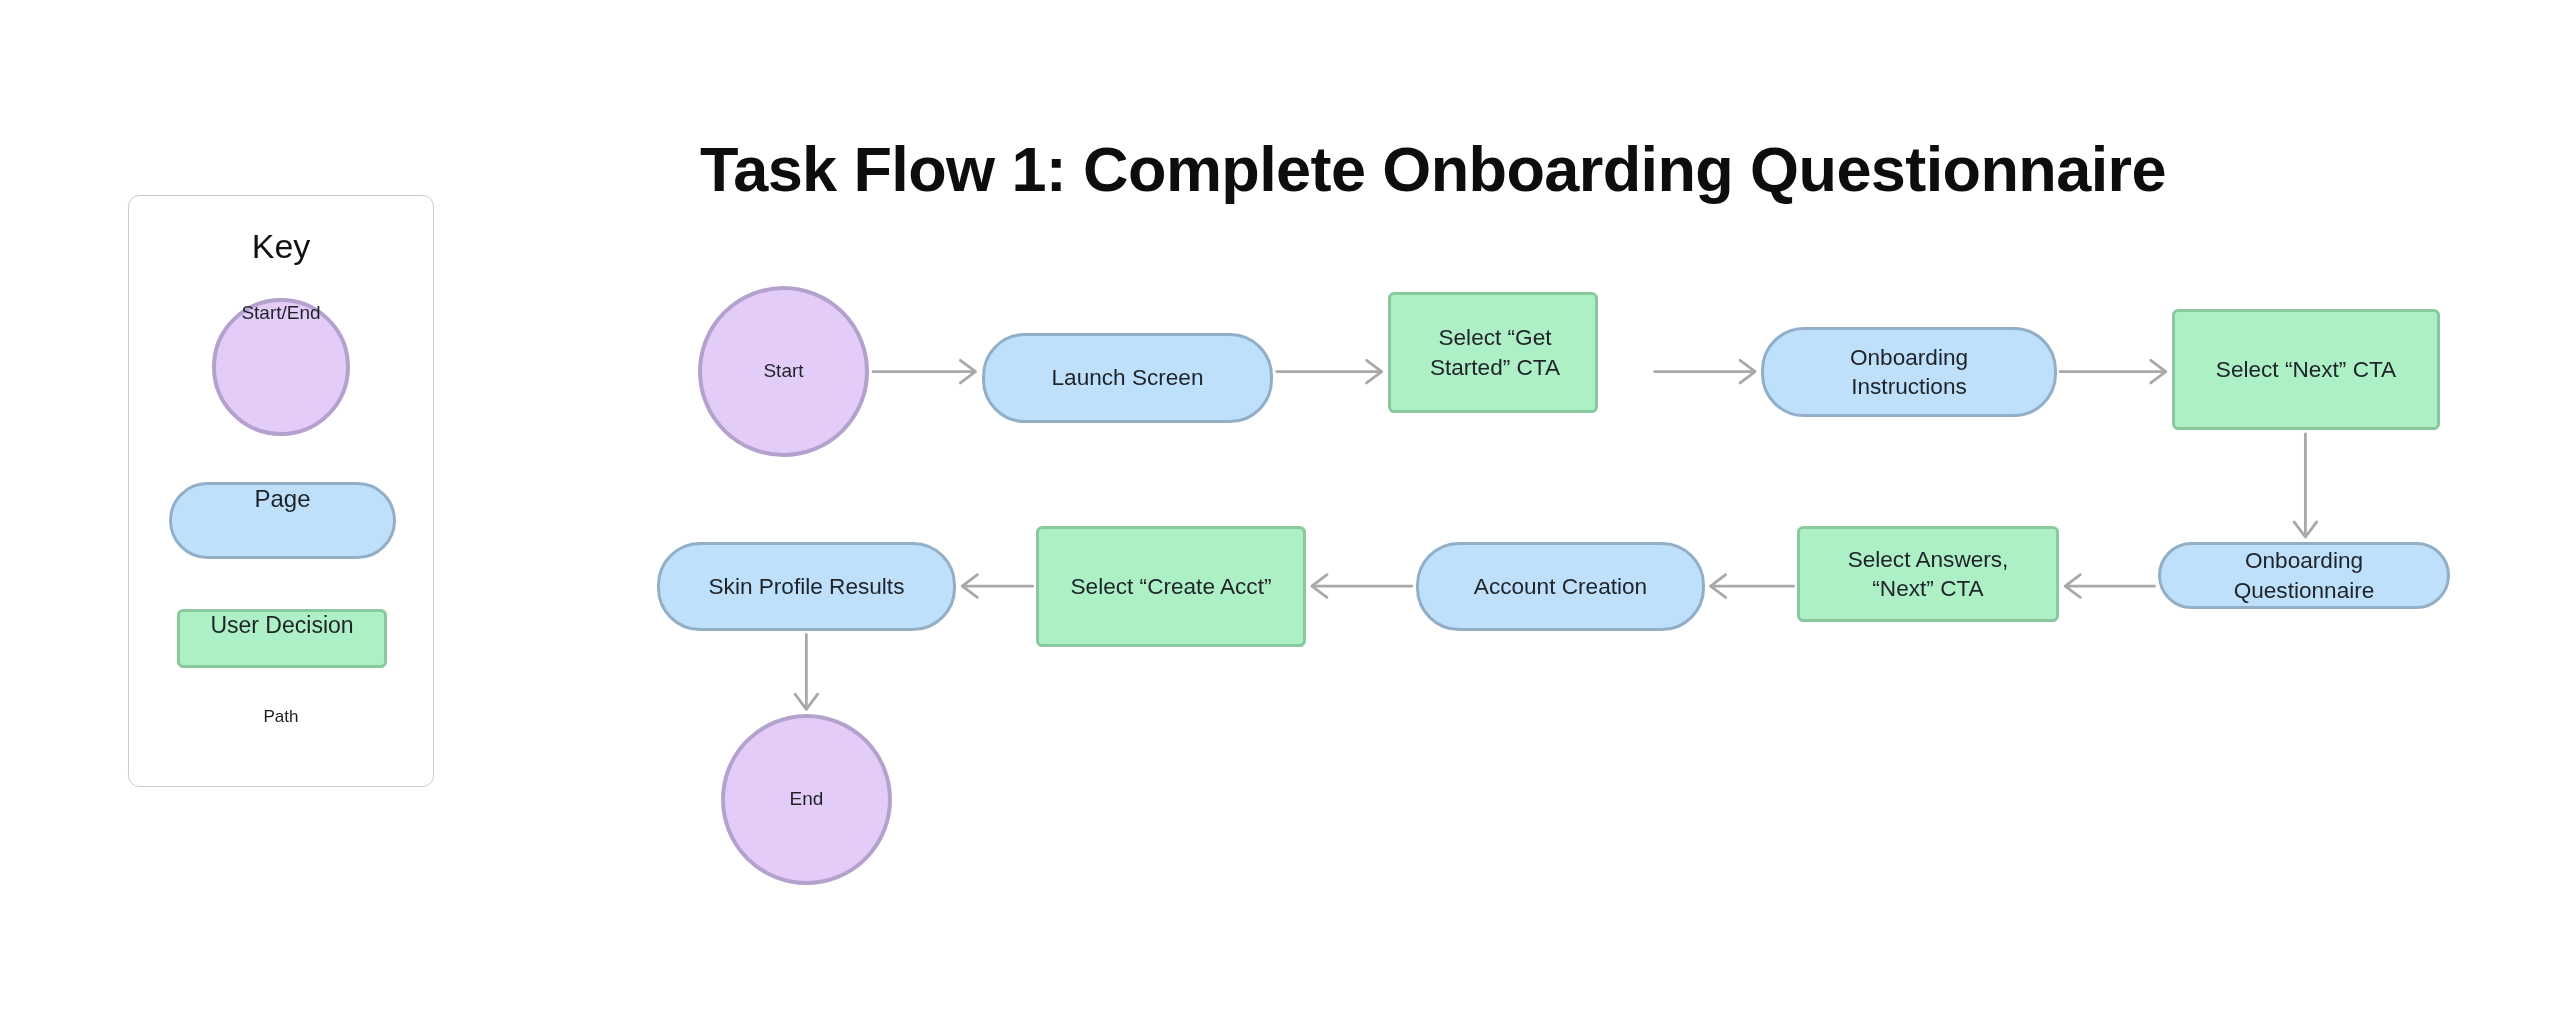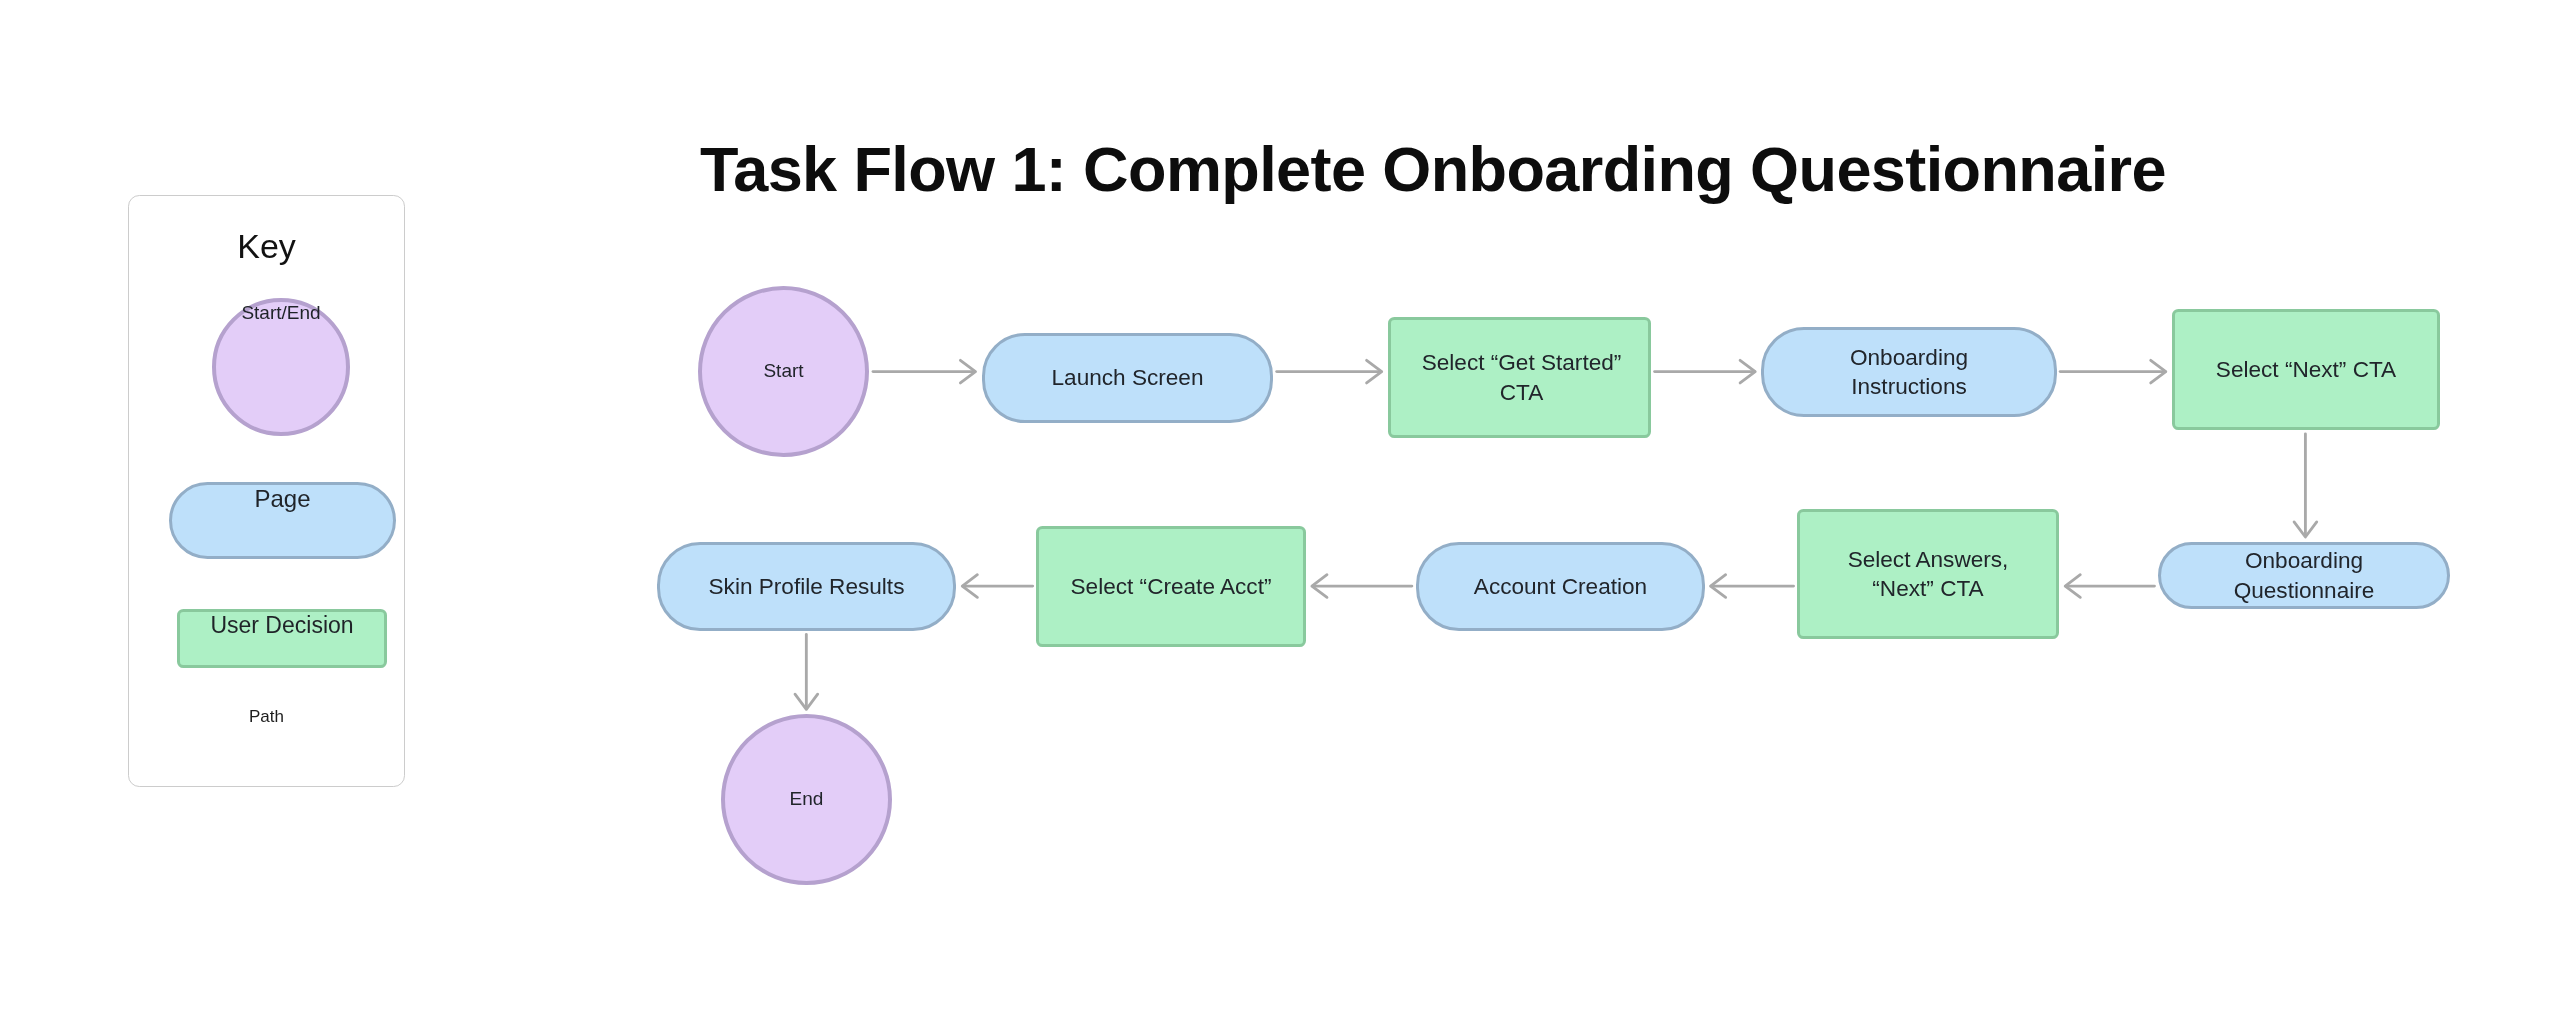--- a/index.html
+++ b/index.html
@@ -13,21 +13,21 @@
     width:2576px;height:1013px;position:relative;overflow:hidden;
     font-family:"Liberation Sans", sans-serif;color:var(--text);
   }
   .stage{position:absolute;inset:0;}
   .title{
     position:absolute;left:700px;top:133px;font-size:63px;font-weight:600;
     color:var(--title-color);white-space:nowrap;letter-spacing:-0.6px;
   }
   
   .key-panel{
-    position:absolute;left:128px;top:195px;width:277px;height:592px;
+    position:absolute;left:128px;top:195px;width:306px;height:592px;
     box-sizing:border-box;border:1.9px solid var(--panel-border);
     border-radius:11.3px;background:#fff;
   }
   .key-heading{
     position:absolute;top:31px;left:0;width:100%;text-align:center;
     font-size:34px;font-weight:500;color:#121212;
   }
   .key-item{position:absolute;box-sizing:border-box;display:flex;align-items:flex-start;justify-content:center;text-align:center;}
   .key-circle{left:83px;top:102px;width:138px;height:138px;font-size:18px;}
   .key-page{left:40px;top:286px;width:227px;height:77px;border-radius:39px;font-size:24px;}
@@ -96,37 +96,37 @@
   </div>
 
   <div class="node start-end" style="left:698px;top:286px;width:171px;height:171px;">
     <span>Start</span>
   </div>
 
   <div class="node page" style="left:982px;top:327px;width:291px;height:90px;margin-top:6px;">
     <span>Launch Screen</span>
   </div>
 
-  <div class="node decision" style="left:1388px;top:317px;width:263px;height:121px;padding-left:14px;">
+  <div class="node decision" style="left:1388px;top:292px;width:210px;height:121px;padding-left:14px;">
     <span>Select “Get Started” CTA</span>
   </div>
 
   <div class="node page pad-2line" style="left:1761px;top:327px;width:296px;height:90px;">
     <span>Onboarding Instructions</span>
   </div>
 
   <div class="node decision" style="left:2172px;top:309px;width:268px;height:121px;">
     <span>Select “Next” CTA</span>
   </div>
 
   <div class="node page pad-2line" style="left:2158px;top:542px;width:292px;height:67px;">
     <span>Onboarding Questionnaire</span>
   </div>
 
-  <div class="node decision pad-narrow" style="left:1797px;top:509px;width:262px;height:130px;">
+  <div class="node decision pad-narrow" style="left:1797px;top:526px;width:262px;height:96px;">
     <span>Select Answers, “Next” CTA</span>
   </div>
 
   <div class="node page" style="left:1416px;top:542px;width:289px;height:89px;">
     <span>Account Creation</span>
   </div>
 
   <div class="node decision" style="left:1036px;top:526px;width:270px;height:121px;">
     <span>Select “Create Acct”</span>
   </div>

